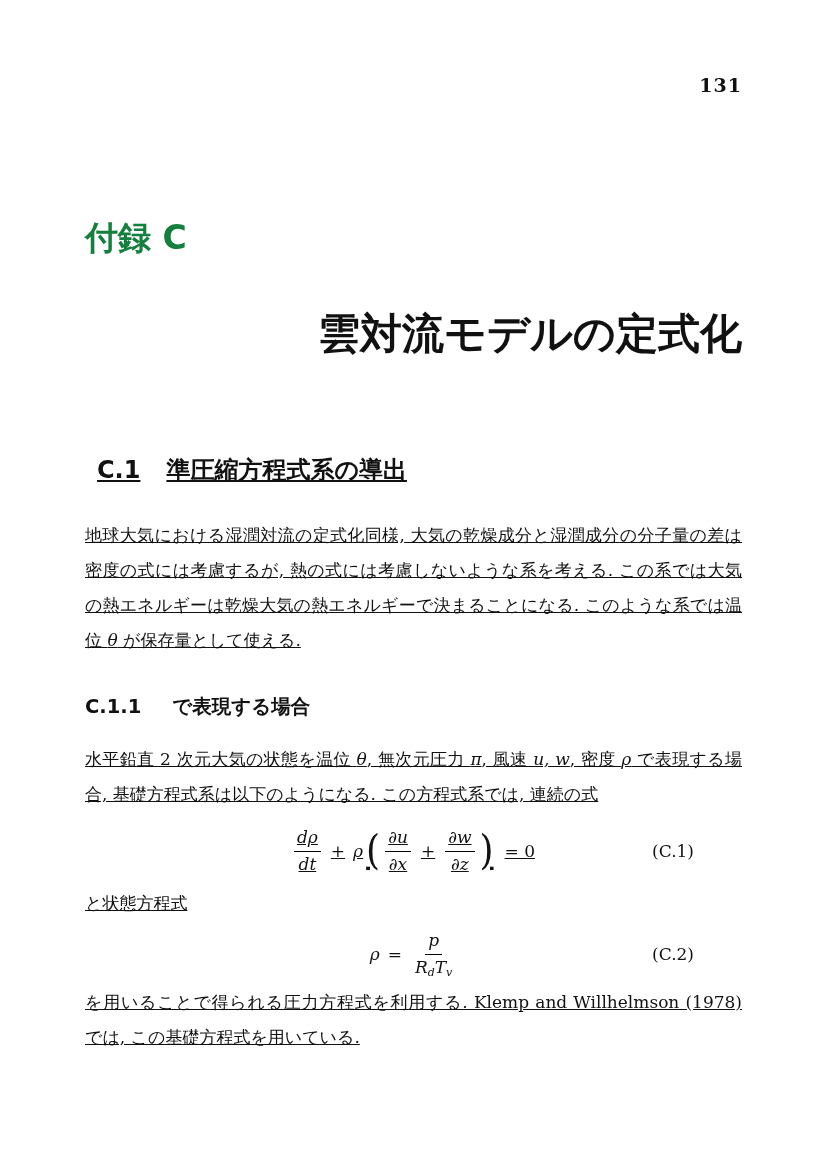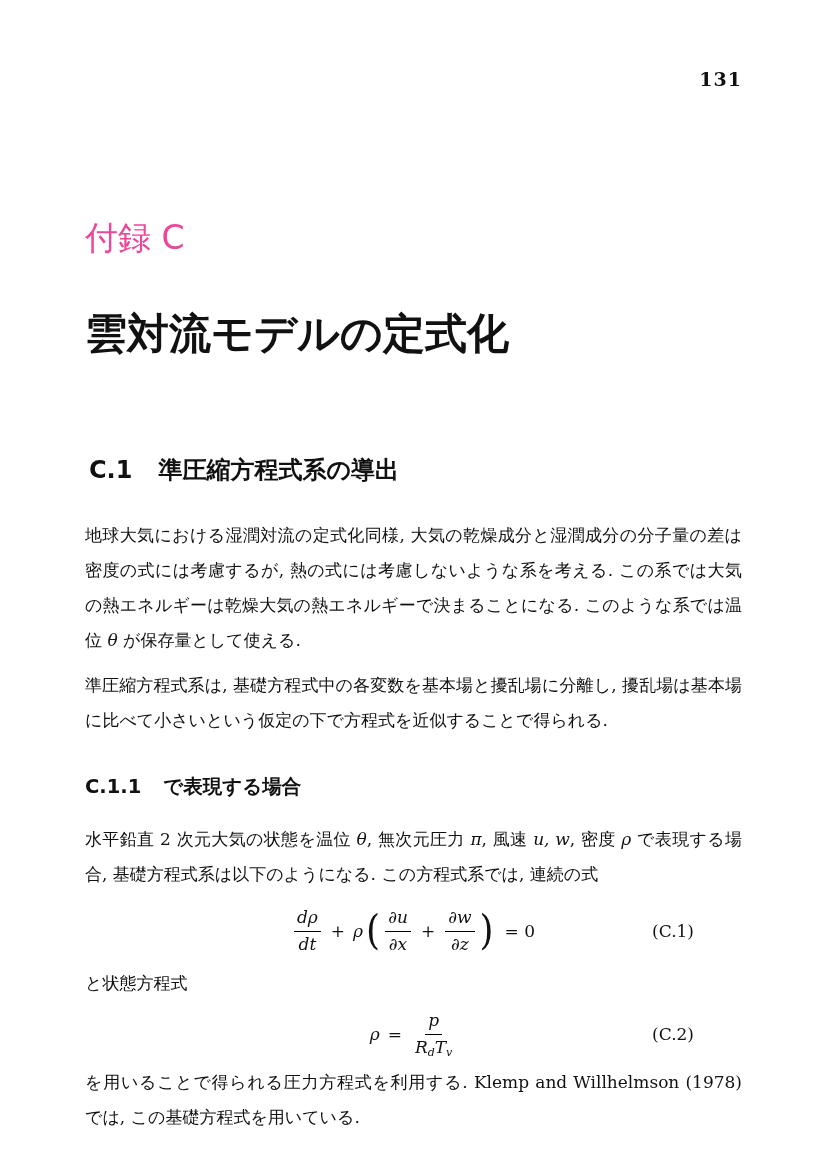--- a/index.html
+++ b/index.html
@@ -7,86 +7,89 @@
     position:relative;
     width:826px;height:1169px;
     background:#ffffff;
     margin:0 auto;
     overflow:hidden;
     color:#111111;
     font-family:"DejaVu Serif","Liberation Serif",serif;
   }
   .page-number{
     position:absolute;
-    top:68px;right:84px;
+    top:74px;right:84px;
     font-size:19px;
     letter-spacing:1px;
     font-weight:600;
     color:#111;
     text-align:right;
   }
   .content{
     position:absolute;
     left:85px;top:0;
     width:657px;
   }
   .appendix-label{
     margin-top:216px;
     font-family:"DejaVu Sans","Liberation Sans",sans-serif;
-    font-weight:400;
+    font-weight:700;
     font-size:33px;
     line-height:44px;
-    color:#ec4899;
+    color:#15803d;
   }
   .appendix-title{
     margin:46px 0 0 0;
     font-family:"DejaVu Sans","Liberation Sans",sans-serif;
     font-weight:700;
     font-size:42px;
     line-height:56px;
     color:#111;
+    text-align:right;
   }
   .section-heading{
-    margin:92px 0 0 4px;
+    margin:92px 0 0 12px;
     font-family:"DejaVu Sans","Liberation Sans",sans-serif;
     font-weight:700;
     font-size:24px;
     line-height:32px;
+    text-decoration:underline;
   }
   .section-heading .sec-num{margin-right:26px;}
   .subsection-heading{
     margin:36px 0 0 0;
     font-family:"DejaVu Sans","Liberation Sans",sans-serif;
     font-weight:700;
     font-size:19.5px;
     line-height:26px;
   }
-  .subsection-heading .sec-num{margin-right:22px;text-align:center;}
+  .subsection-heading .sec-num{margin-right:31px;text-align:center;}
   p.body{
     margin:0;
     font-size:17px;
     line-height:35px;
     text-align:justify;
     color:#111;
+    text-decoration:underline;
   }
   p.body.first{margin-top:32px;}
   p.body.follow{margin-top:10px;}
   p.body.after-sub{margin-top:22px;}
   p.body.cont{margin-top:4px;}
   .mi{font-style:italic;font-family:"DejaVu Serif","Liberation Serif",serif;}
   
   .eq-row{
     position:relative;
     display:flex;
     justify-content:center;
     align-items:center;
     font-size:17px;
     font-family:"DejaVu Serif","Liberation Serif",serif;
   }
-  .eq-row.eq1{margin:12px 0 8px 0;min-height:54px;}
+  .eq-row.eq1{margin:12px 0 8px 0;min-height:54px;text-decoration:underline;}
   .eq-row.eq2{margin:8px 0 6px 0;min-height:50px;}
   .frac{
     display:inline-flex;
     flex-direction:column;
     align-items:center;
     margin:0 2px;
     line-height:1.25;
   }
   .frac .num{padding:0 3px 2px 3px;border-bottom:1.3px solid #000;}
   .frac .den{padding:2px 3px 0 3px;text-align:right;}
@@ -126,21 +129,20 @@
     <div class="appendix-label">付録 C</div>
 
     <div class="appendix-title">雲対流モデルの定式化</div>
 
     <div class="section-heading">
       <span class="sec-num">C.1</span><span>準圧縮方程式系の導出</span>
     </div>
 
     <p class="body first"><span>地球大気における湿潤対流の定式化同様, 大気の乾燥成分と湿潤成分の分子量の差は密度の式には考慮するが, 熱の式には考慮しないような系を考える. この系では大気の熱エネルギーは乾燥大気の熱エネルギーで決まることになる. このような系では温位 </span><span class="mi">θ</span><span> が保存量として使える.</span></p>
 
-    <p class="body follow"><span>準圧縮方程式系は, 基礎方程式中の各変数を基本場と擾乱場に分離し, 擾乱場は基本場に比べて小さいという仮定の下で方程式を近似することで得られる.</span></p>
 
     <div class="subsection-heading">
       <span class="sec-num">C.1.1</span><span>で表現する場合</span>
     </div>
 
     <p class="body after-sub"><span>水平鉛直 2 次元大気の状態を温位 </span><span class="mi">θ</span><span>, 無次元圧力 </span><span class="mi">π</span><span>, 風速 </span><span class="mi">u, w</span><span>, 密度 </span><span class="mi">ρ</span><span> で表現する場合, 基礎方程式系は以下のようになる. この方程式系では, 連続の式</span></p>
 
     <div class="eq-row eq1">
       <span class="frac">
         <span class="num mi">dρ</span>

